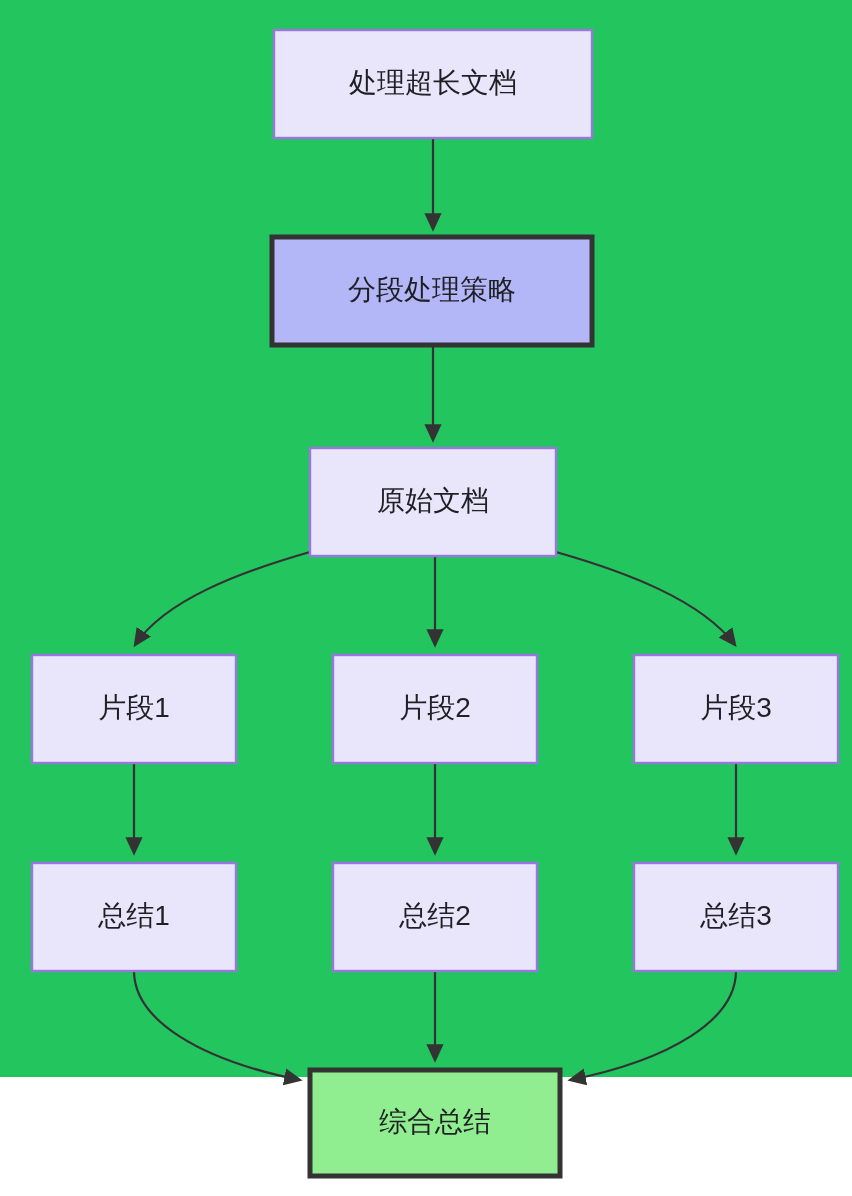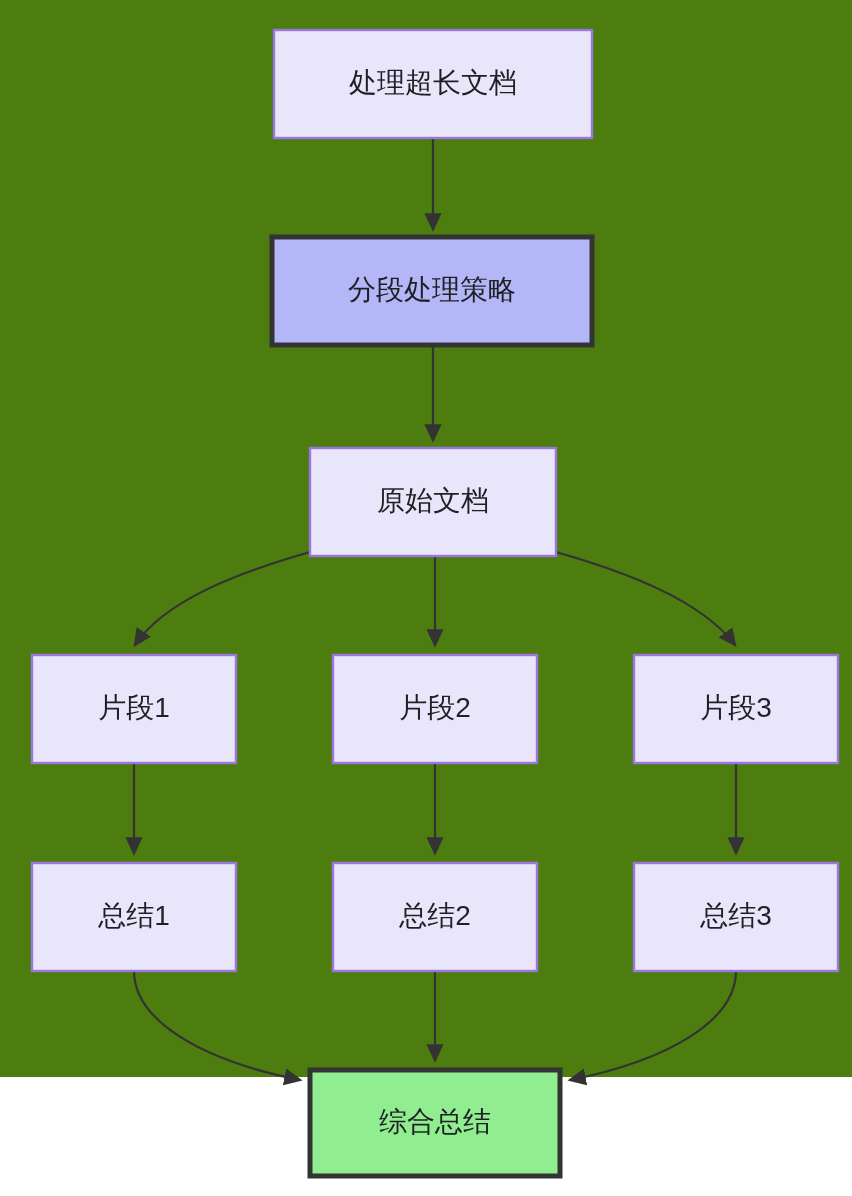--- a/index.html
+++ b/index.html
@@ -11,21 +11,21 @@
   body {
     width: 852px;
     height: 1196px;
     font-family: "Liberation Sans", "DejaVu Sans", sans-serif;
     overflow: hidden;
   }
   #diagram-root {
     position: relative;
     width: 852px;
     height: 1077px;
-    background: #4d7c0f;
+    background: #22c55e;
   }
   svg.flow-canvas {
     position: absolute;
     top: 0;
     left: 0;
     width: 852px;
     height: 1196px;
     display: block;
   }
   .edge-path {

